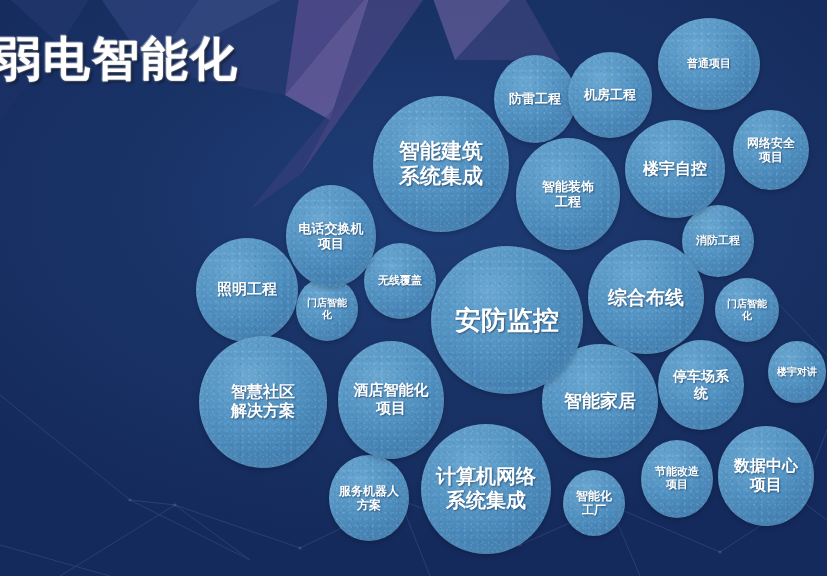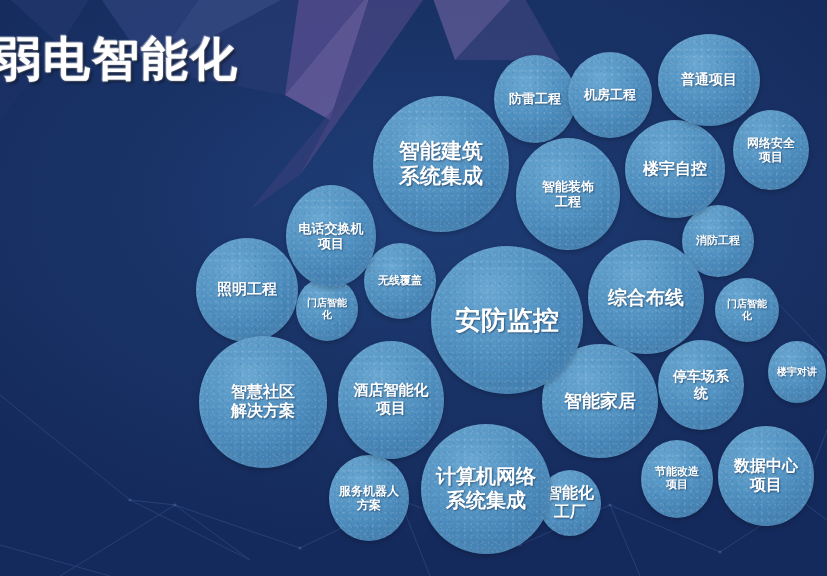--- a/index.html
+++ b/index.html
@@ -122,21 +122,21 @@
     </g>
   </svg>
 
   <div class="title">弱电智能化</div>
 
   <div id="bubble-cloud">
       <div class="bubble" style="left: 373px; top: 96px; width: 136px; height: 136px; font-size: 21px; z-index: 136; align-items: center;"><span>智能建筑
 系统集成</span></div>
       <div class="bubble" style="left: 494px; top: 55px; width: 82px; height: 88px; font-size: 13px; z-index: 82;"><span>防雷工程</span></div>
       <div class="bubble" style="left: 568px; top: 52px; width: 84px; height: 86px; font-size: 13px; z-index: 84;"><span>机房工程</span></div>
-      <div class="bubble" style="left: 658px; top: 34px; width: 102px; height: 92px; font-size: 14px; z-index: 102; font-family: Liberation Serif, serif;"><span>普通项目</span></div>
+      <div class="bubble" style="left: 658px; top: 18px; width: 102px; height: 92px; font-size: 11px; z-index: 102;"><span>普通项目</span></div>
       <div class="bubble" style="left: 733px; top: 110px; width: 76px; height: 80px; font-size: 12px; z-index: 76;"><span>网络安全
 项目</span></div>
       <div class="bubble" style="left: 625px; top: 120px; width: 100px; height: 98px; font-size: 16px; z-index: 100;"><span>楼宇自控</span></div>
       <div class="bubble" style="left: 516px; top: 138px; width: 104px; height: 112px; font-size: 13px; z-index: 104;"><span>智能装饰
 工程</span></div>
       <div class="bubble" style="left: 682px; top: 205px; width: 72px; height: 72px; font-size: 11px; z-index: 72;"><span>消防工程</span></div>
       <div class="bubble" style="left: 286px; top: 185px; width: 90px; height: 102px; font-size: 13px; z-index: 90;"><span>电话交换机
 项目</span></div>
       <div class="bubble" style="left: 196px; top: 238px; width: 102px; height: 104px; font-size: 15px; z-index: 102;"><span>照明工程</span></div>
       <div class="bubble" style="left: 364px; top: 243px; width: 72px; height: 76px; font-size: 11px; z-index: 72;"><span>无线覆盖</span></div>
@@ -151,21 +151,21 @@
 解决方案</span></div>
       <div class="bubble" style="left: 338px; top: 341px; width: 106px; height: 118px; font-size: 15px; z-index: 106;"><span>酒店智能化
 项目</span></div>
       <div class="bubble" style="left: 542px; top: 344px; width: 116px; height: 114px; font-size: 18px; z-index: 116;"><span>智能家居</span></div>
       <div class="bubble" style="left: 658px; top: 340px; width: 86px; height: 90px; font-size: 14px; z-index: 86;"><span>停车场系
 统</span></div>
       <div class="bubble" style="left: 421px; top: 424px; width: 130px; height: 130px; font-size: 20px; z-index: 130;"><span>计算机网络
 系统集成</span></div>
       <div class="bubble" style="left: 329px; top: 455px; width: 80px; height: 86px; font-size: 12px; z-index: 80;"><span>服务机器人
 方案</span></div>
-      <div class="bubble" style="left: 539px; top: 470px; width: 62px; height: 66px; font-size: 16px; z-index: 62;"><span>智能化
+      <div class="bubble" style="left: 563px; top: 470px; width: 62px; height: 66px; font-size: 12px; z-index: 62;"><span>智能化
 工厂</span></div>
       <div class="bubble" style="left: 641px; top: 440px; width: 72px; height: 78px; font-size: 11px; z-index: 72;"><span>节能改造
 项目</span></div>
       <div class="bubble" style="left: 718px; top: 426px; width: 96px; height: 100px; font-size: 16px; z-index: 96;"><span>数据中心
 项目</span></div>
     </div>
 
 </div>
 
 </body></html>

